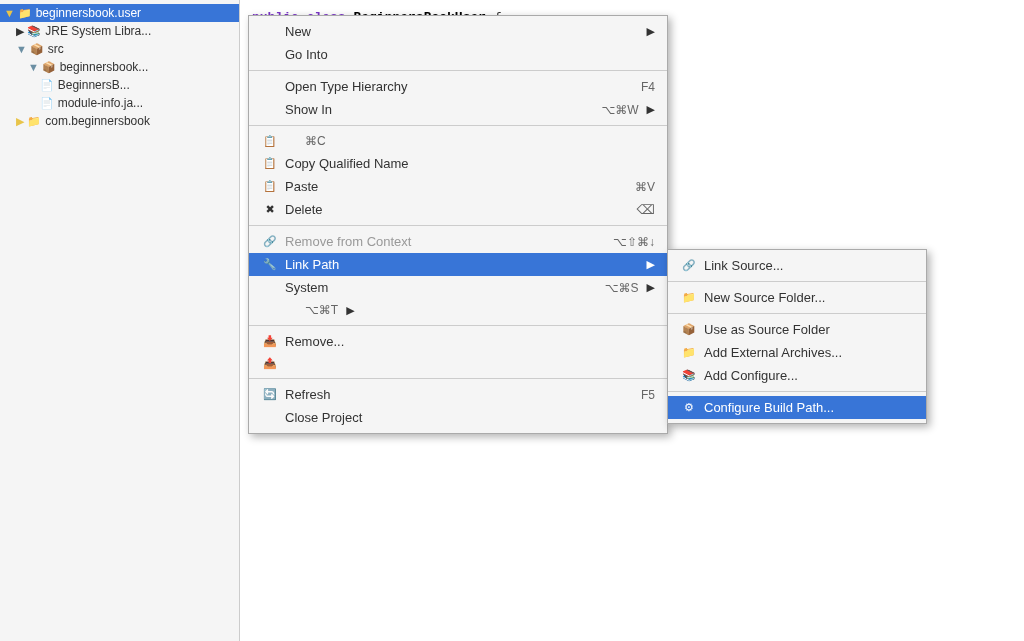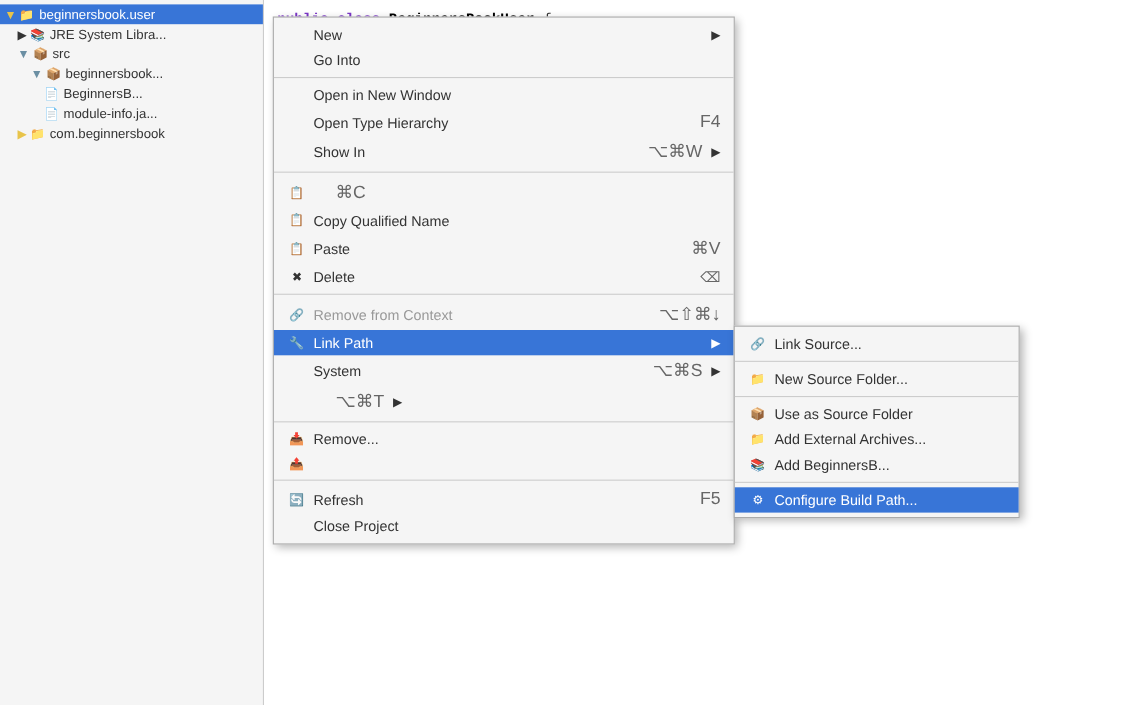--- a/index.html
+++ b/index.html
@@ -101,21 +101,21 @@
       color: #999;
       cursor: default;
     }
 
     .menu-item .label {
       flex: 1;
     }
 
     .menu-item .shortcut {
       color: #666;
-      font-size: 16px;
+      font-size: 12px;
       margin-left: 20px;
     }
 
     .menu-item .arrow {
       margin-left: 8px;
       font-size: 11px;
     }
 
     .menu-item .icon {
       width: 18px;
@@ -242,24 +242,20 @@
     <span class="label">New</span>
     <span class="arrow">▶</span>
   </div>
   <div class="menu-item">
     <span class="icon"></span>
     <span class="label">Go Into</span>
   </div>
   <hr class="menu-separator">
   <div class="menu-item">
     <span class="icon"></span>
-    <span class="label">Open in New Window</span>
-  </div>
-  <div class="menu-item">
-    <span class="icon"></span>
     <span class="label">Open Type Hierarchy</span>
     <span class="shortcut">F4</span>
   </div>
   <div class="menu-item">
     <span class="icon"></span>
     <span class="label">Show In</span>
     <span class="shortcut">⌥⌘W</span>
     <span class="arrow">▶</span>
   </div>
   <hr class="menu-separator">
@@ -306,21 +302,21 @@
       <div class="submenu-item">
         <span class="icon">📦</span>
         <span>Use as Source Folder</span>
       </div>
       <div class="submenu-item">
         <span class="icon">📁</span>
         <span>Add External Archives...</span>
       </div>
       <div class="submenu-item">
         <span class="icon">📚</span>
-        <span>Add BeginnersB...</span>
+        <span>Add Configure...</span>
       </div>
       <hr class="submenu-separator">
       <div class="submenu-item" style="background:#3875d7; color:white;">
         <span class="icon">⚙</span>
         <span>Configure Build Path...</span>
       </div>
     </div>
   </div>
   <div class="menu-item">
     <span class="icon"></span>

